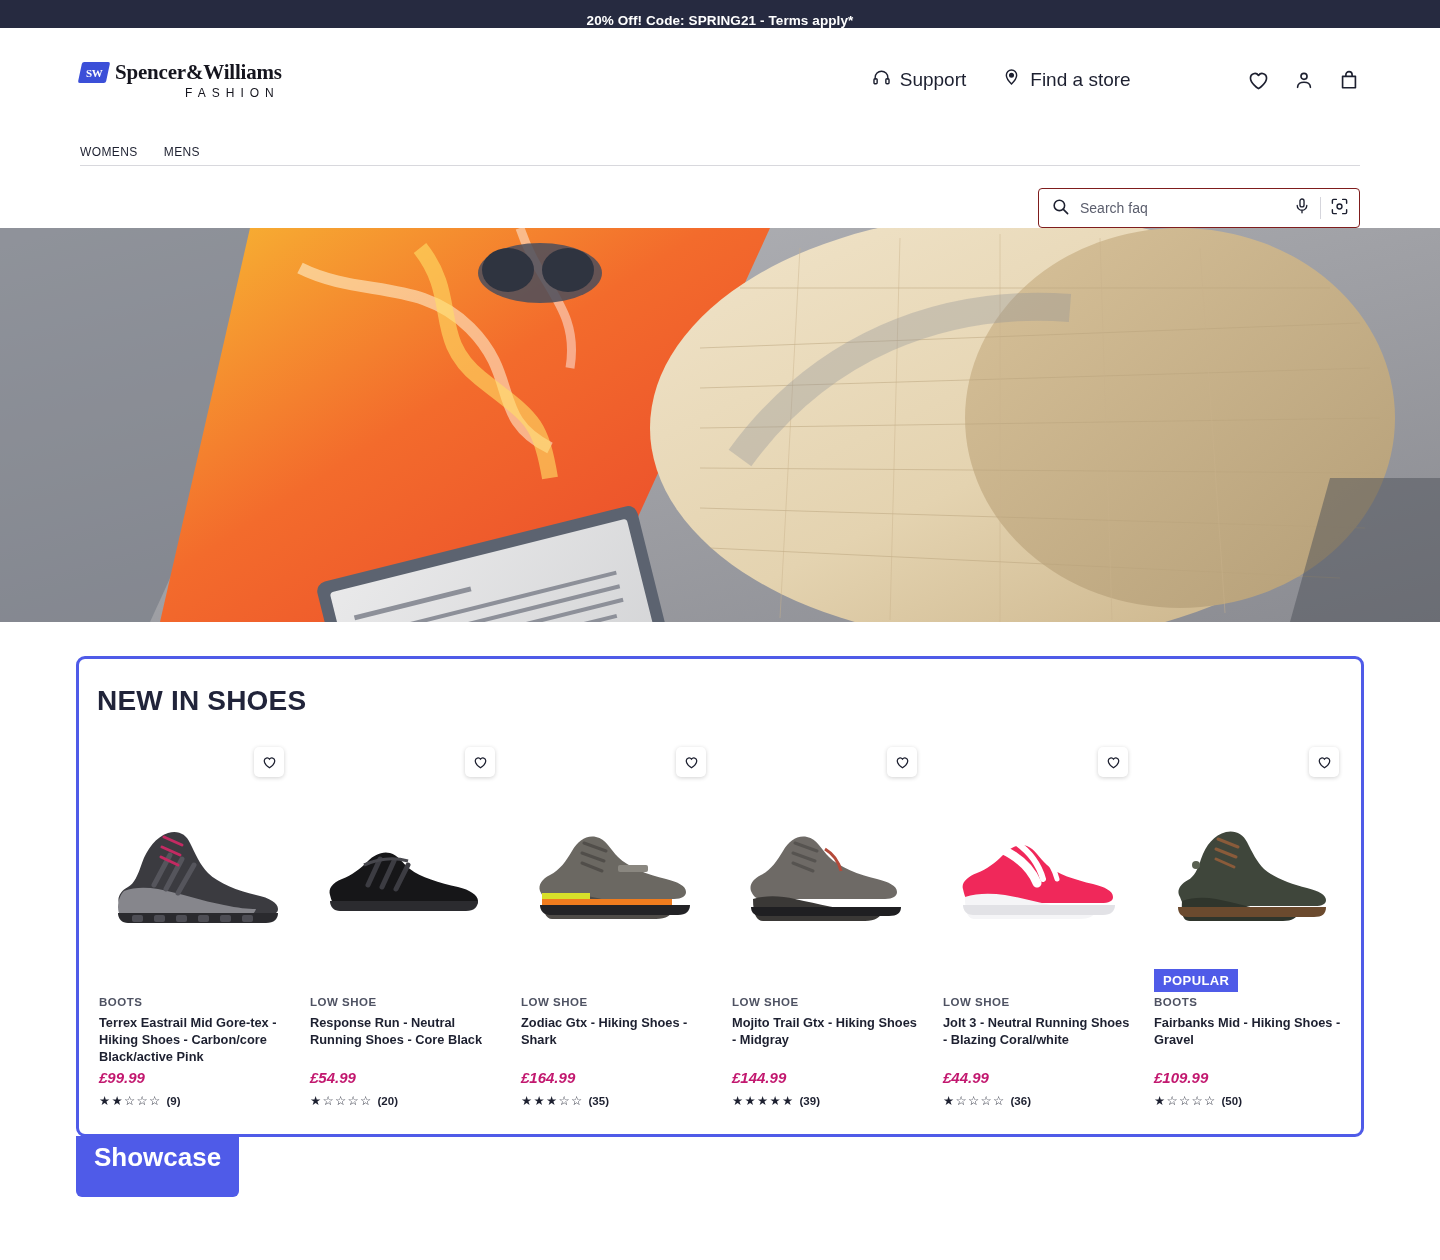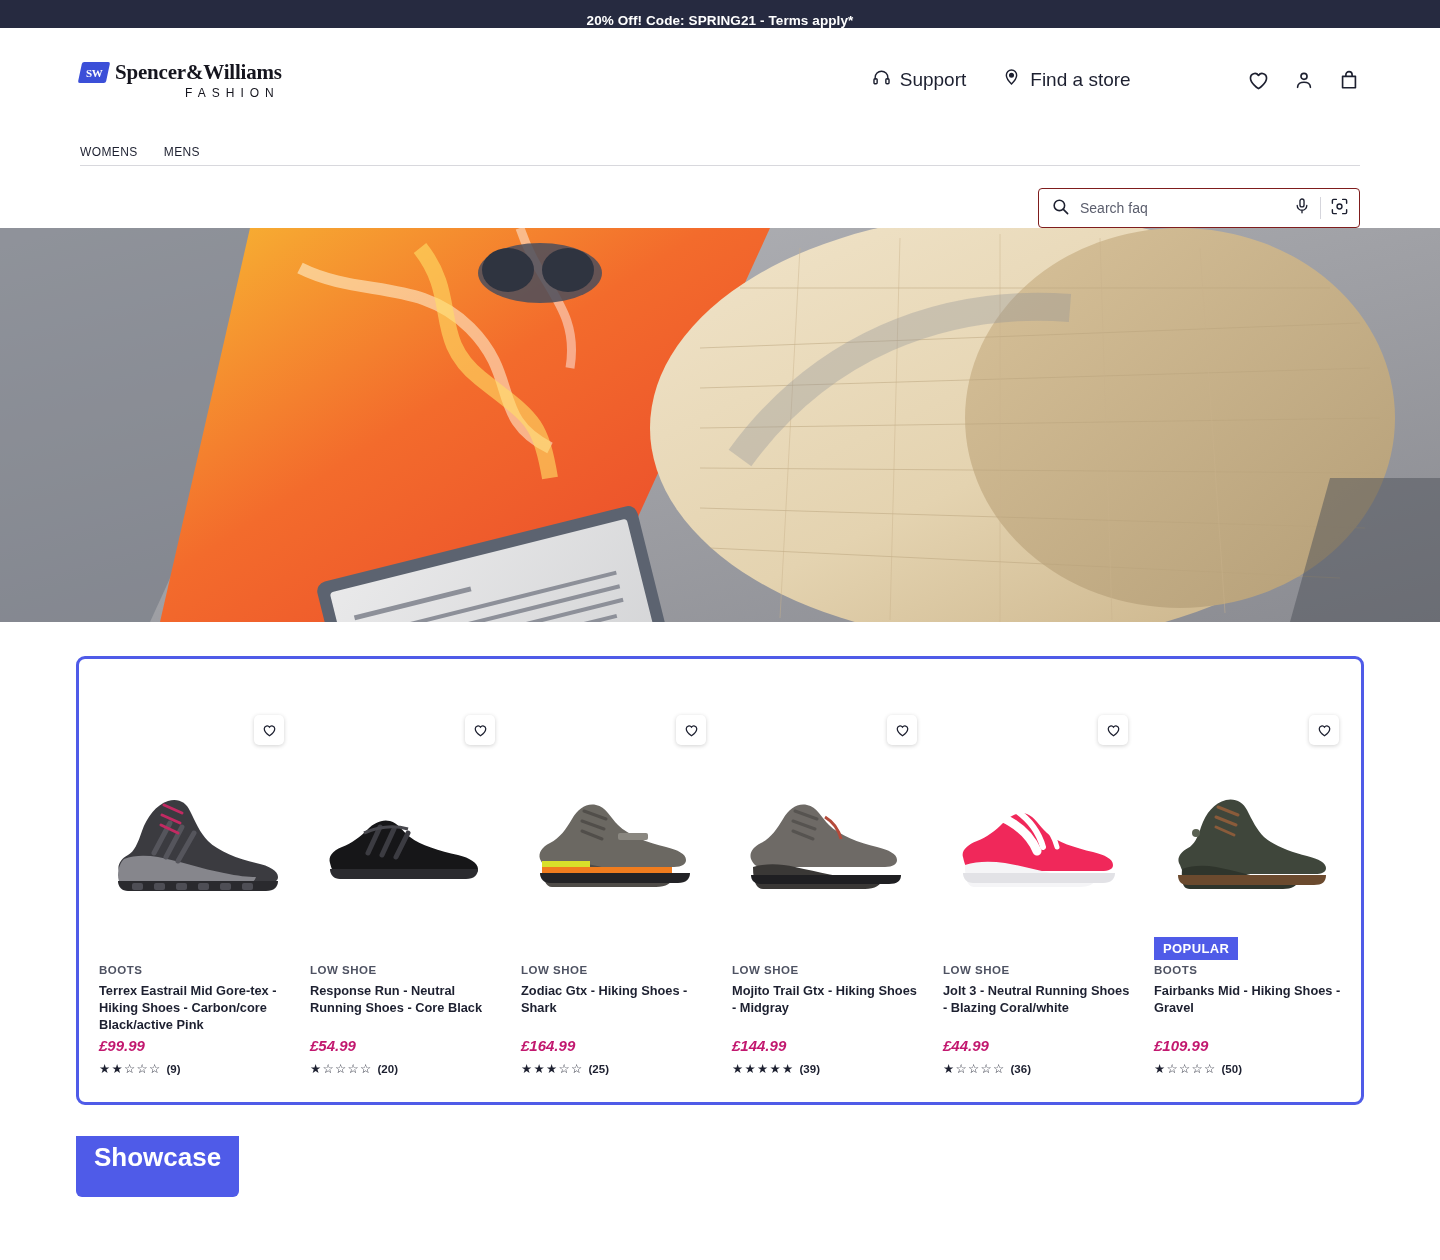--- a/index.html
+++ b/index.html
@@ -286,20 +286,21 @@
           </g>
         </g>
         <path d="M640 560h160l-40 60H600z" fill="#6fb7a6" opacity="0.8"></path>
         <path d="M1330 250h110v144h-150z" fill="#4b4f58" opacity="0.5"></path>
       </svg>
     </div>
   </div>
 
   <div class="showcase-wrap">
     <div class="showcase">
+      <div class="sec-title">NEW IN SHOES</div>
       <div class="grid">
 
         <div class="card">
           <div class="wish-btn">
             <svg width="15" height="15" viewBox="0 0 24 24" fill="none" stroke="#1d2030" stroke-width="2">
                 <path d="M12 20.5S3.6 15 3.6 9.3A4.6 4.6 0 0 1 12 6.7a4.6 4.6 0 0 1 8.4 2.6c0 5.7-8.4 11.2-8.4 11.2z"></path>
               </svg>
           </div>
           <div class="pimg">
             <svg width="190" height="120" viewBox="0 0 190 120">
@@ -384,21 +385,21 @@
               </g>
               <rect x="96" y="56" width="30" height="7" rx="2" fill="#8a8780"></rect>
             </svg>
           </div>
           <div class="badge-slot"></div>
           <div class="pcat">LOW SHOE</div>
           <div class="pname">Zodiac Gtx - Hiking Shoes - Shark</div>
           <div class="pprice">£164.99</div>
           <div class="prate">
             <span class="stars">★★★☆☆</span>
-            <span class="pcount">(25)</span>
+            <span class="pcount">(35)</span>
           </div>
         </div>
 
         <div class="card">
           <div class="wish-btn">
             <svg width="15" height="15" viewBox="0 0 24 24" fill="none" stroke="#1d2030" stroke-width="2">
                 <path d="M12 20.5S3.6 15 3.6 9.3A4.6 4.6 0 0 1 12 6.7a4.6 4.6 0 0 1 8.4 2.6c0 5.7-8.4 11.2-8.4 11.2z"></path>
               </svg>
           </div>
           <div class="pimg">

